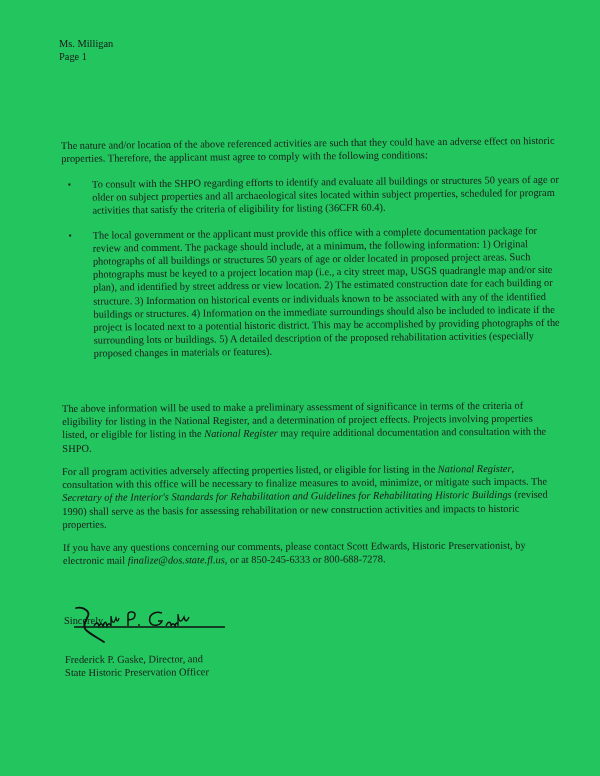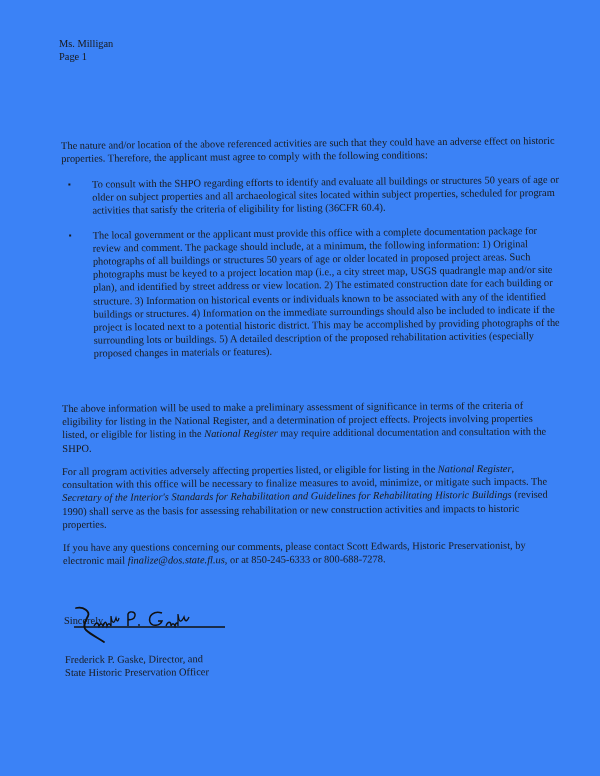--- a/index.html
+++ b/index.html
@@ -1,18 +1,18 @@
 <!DOCTYPE html>
 <html><head>
 <meta charset="utf-8">
 <style>
   html, body { margin: 0; padding: 0; background: #ffffff; }
   body { width: 600px; height: 776px; position: relative; overflow: hidden;
          font-family: "Liberation Serif", "DejaVu Serif", serif; color: #1a1a1a; }
-  .page { position: absolute; left: 0; top: 0; width: 600px; height: 776px; background: #3b82f6; }
+  .page { position: absolute; left: 0; top: 0; width: 600px; height: 776px; background: #22c55e; }
   .blk { position: absolute; font-size: 10.4px; line-height: 13.2px; }
   .hdr { left: 59px; top: 37px; width: 300px; }
   .p1 { left: 61px; top: 139px; width: 500px; transform: rotate(-0.6deg); transform-origin: left top; }
   .bullets { left: 61px; top: 178px; width: 500px; transform: rotate(-0.6deg); transform-origin: left top; }
   .bullet { position: relative; padding-left: 31px; margin-bottom: 11px; }
   .bullet .dot { position: absolute; left: 7px; top: 0; font-size: 8px; }
   .p2 { left: 62px; top: 402px; width: 498px; transform: rotate(-0.4deg); transform-origin: left top; }
   .p3 { left: 62px; top: 465px; width: 498px; transform: rotate(-0.4deg); transform-origin: left top; }
   .p4 { left: 63px; top: 541px; width: 498px; transform: rotate(-0.3deg); transform-origin: left top; }
   .closing { left: 64px; top: 614px; width: 200px; }

